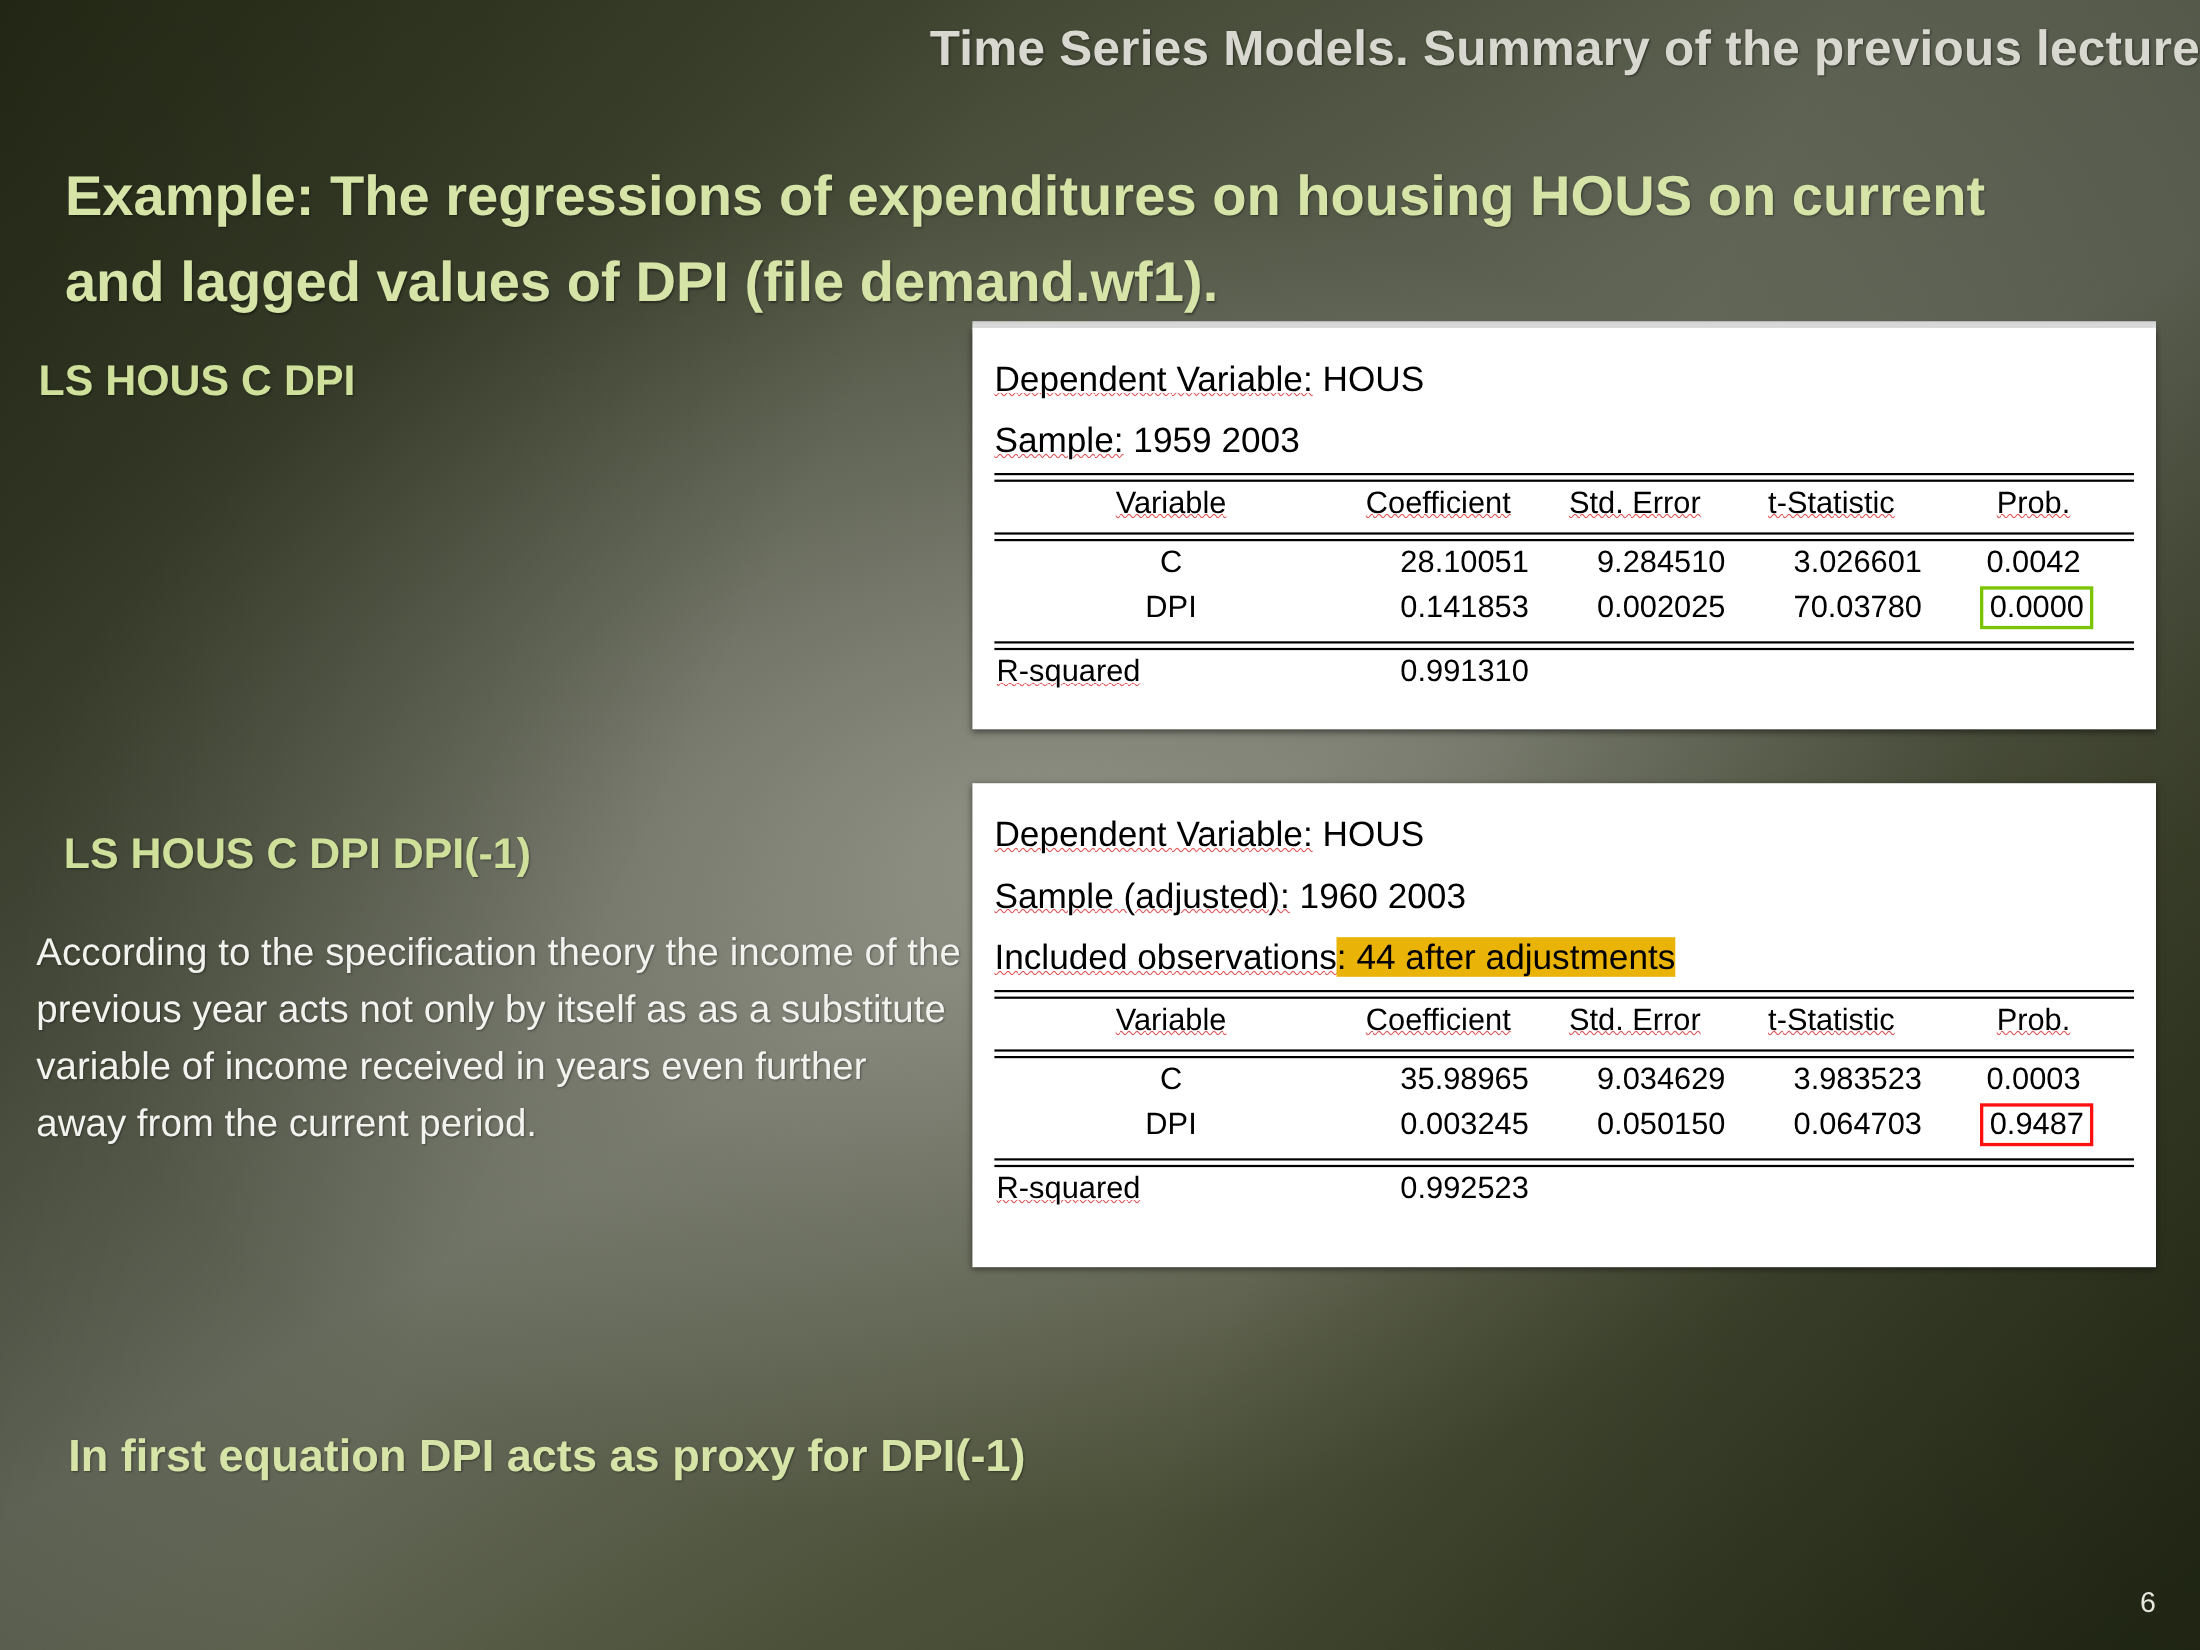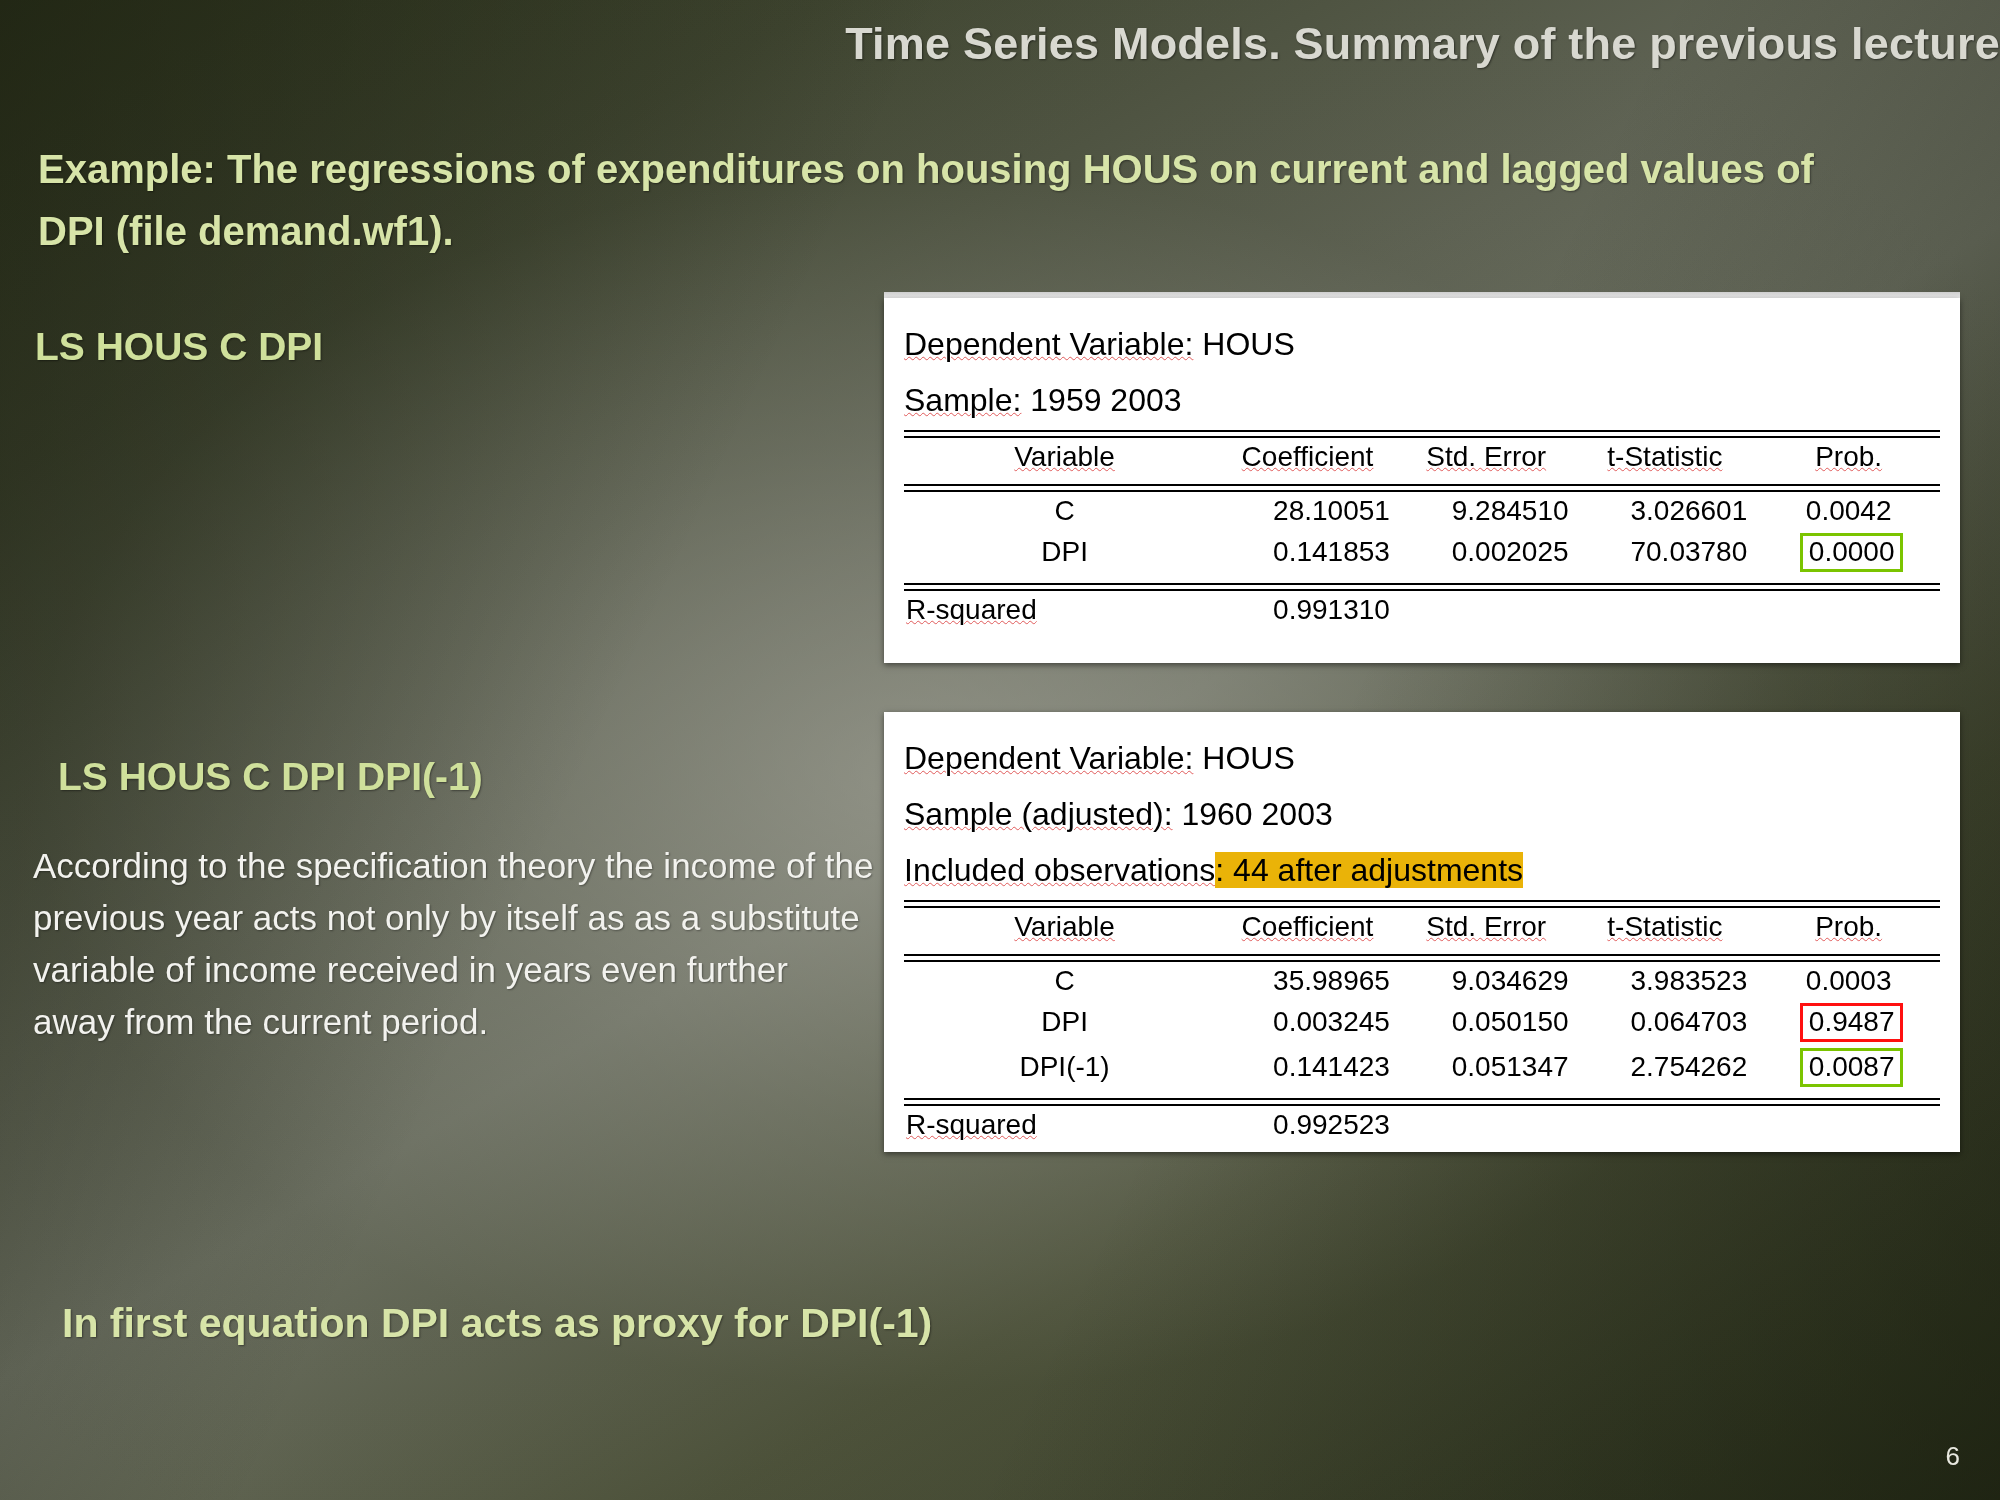--- a/index.html
+++ b/index.html
@@ -38,24 +38,24 @@
     text-align: right;
     font-size: 45px;
     font-weight: bold;
     color: #d8d8d0;
     letter-spacing: 0.2px;
     text-shadow: 1px 1px 2px rgba(0,0,0,0.45);
   }
 
   .example {
     position: absolute;
-    left: 38px;
+    left: 59px;
     top: 138px;
     width: 1790px;
-    font-size: 40px;
+    font-size: 51px;
     font-weight: bold;
     line-height: 1.55;
     color: #d7e4a8;
     text-shadow: 1px 1px 2px rgba(0,0,0,0.4);
   }
 
   .heading1 {
     position: absolute;
     left: 35px;
     top: 325px;
@@ -316,27 +316,20 @@
         <td class="c-num">3.983523</td>
         <td class="c-num c-last">0.0003</td>
       </tr>
       <tr>
         <td class="c-var">DPI</td>
         <td class="c-num">0.003245</td>
         <td class="c-num">0.050150</td>
         <td class="c-num">0.064703</td>
         <td class="c-num c-last"><span class="box-red">0.9487</span></td>
       </tr>
-      <tr>
-        <td class="c-var">DPI(-1)</td>
-        <td class="c-num">0.141423</td>
-        <td class="c-num">0.051347</td>
-        <td class="c-num">2.754262</td>
-        <td class="c-num c-last"><span class="box-green">0.0087</span></td>
-      </tr>
     </tbody>
       </table>
 
     <div class="rule-d"></div>
 
     <table class="evtab">
       <tbody>
           <tr class="rsq-row">
         <td style="width:31%;text-align:left;padding-left:2px;"><span class="spell-wave">R-squared</span></td>
         <td class="c-num">0.992523</td>

